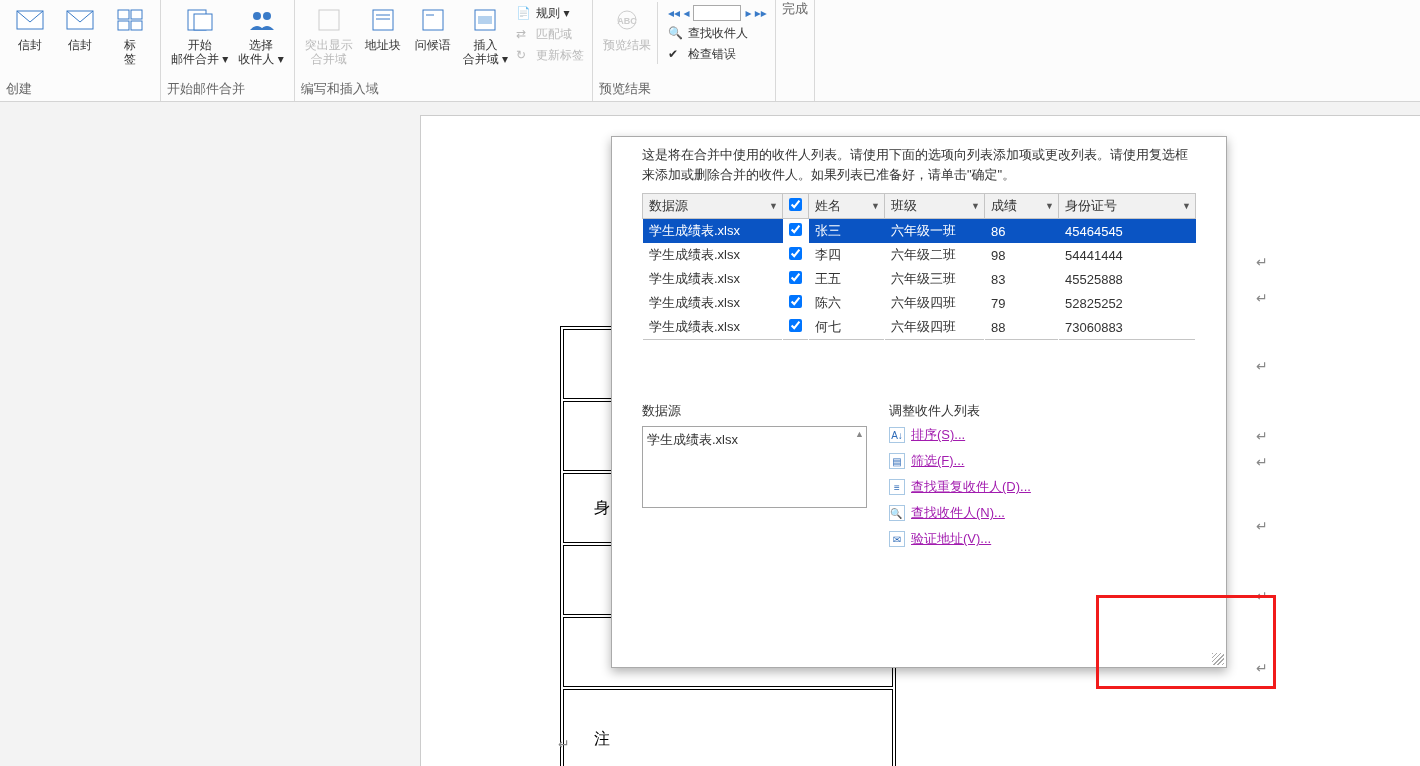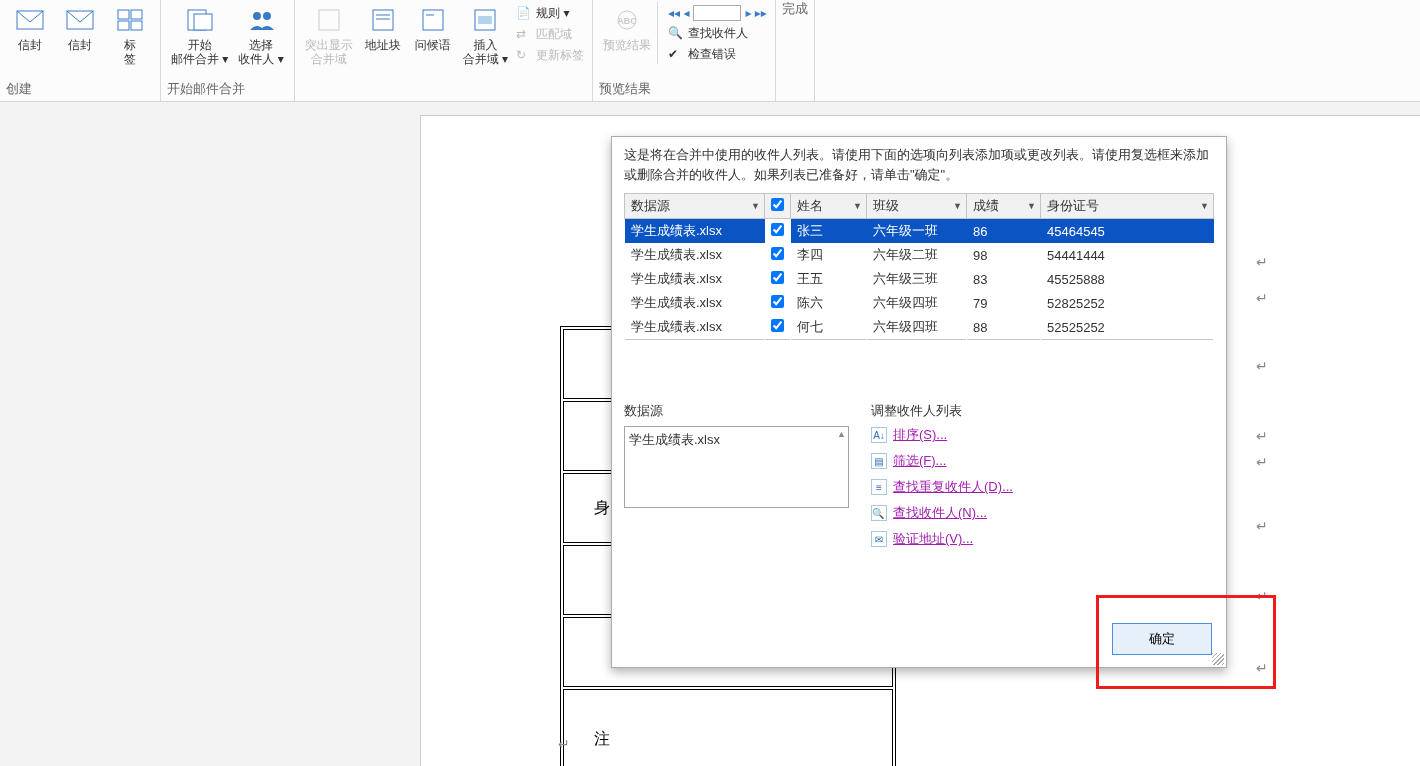--- a/index.html
+++ b/index.html
@@ -24,21 +24,21 @@
 .page { position: absolute; left: 420px; top: 13px; width: 1002px; height: 720px; background: #fff; border: 1px solid #ccc; }
 .doc-table-frag { position: absolute; left: 560px; top: 224px; border: 1px solid #000; }
 .doc-table-frag td { border: 1px solid #000; height: 70px; width: 330px; vertical-align: middle; padding-left: 30px; font-size: 16px; }
 .para-mark { position: absolute; font-family: "Segoe UI Symbol"; color: #888; font-size: 14px; }
 
 
 .dialog { position: absolute; left: 611px; top: 136px; width: 616px; height: 532px; background: #fff; border: 1px solid #aaa; box-shadow: 0 4px 10px rgba(0,0,0,0.3); display: flex; flex-direction: column; }
 .dlg-title { display: flex; align-items: center; padding: 10px 14px; font-size: 14px; color: #333; }
 .dlg-title span { flex: 1; }
 .dlg-title .help, .dlg-title .close { width: 24px; text-align: center; font-size: 15px; color: #555; }
-.dlg-body { padding: 8px 12px; font-size: 13px; color: #333; flex: 1; display: flex; flex-direction: column; }
+.dlg-body { padding: 8px 30px; font-size: 13px; color: #333; flex: 1; display: flex; flex-direction: column; }
 .dlg-msg { line-height: 20px; margin-bottom: 8px; }
 
 
 .rcpt-table { border: 1px solid #c5c5c5; width: 100%; border-collapse: collapse; font-size: 13px; }
 .rcpt-table th { background: #f1f1f1; border: 1px solid #c5c5c5; text-align: left; padding: 3px 6px; font-weight: normal; position: relative; }
 .rcpt-table td { border-left: 1px solid transparent; border-right: 1px solid transparent; padding: 3px 6px; }
 .rcpt-table tbody tr.selected td { background: #0a54c3; color: #fff; }
 .rcpt-table .dd { position: absolute; right: 4px; top: 50%; transform: translateY(-50%); font-size: 9px; color: #555; }
 .rcpt-table input[type=checkbox] { }
 .rcpt-scroll { height: 195px; overflow: hidden; }
@@ -179,20 +179,21 @@
         <div class="ribbon-small disabled">
             <div class="small-icon">⇄</div>
             <span>匹配域</span>
           </div>
         <div class="ribbon-small disabled">
             <div class="small-icon">↻</div>
             <span>更新标签</span>
           </div>
       </div>
     </div>
+    <div class="ribbon-group-label">编写和插入域</div>
   </div>
 
   <div class="ribbon-group">
     <div class="ribbon-group-items">
       <div class="ribbon-btn disabled">
         <div class="icon-slot">
             <svg width="28" height="24">
               <circle cx="14" cy="12" r="9" fill="none" stroke="#ccc"></circle>
               <text x="14" y="16" text-anchor="middle" font-size="9" fill="#ccc">ABC</text>
             </svg>
@@ -301,21 +302,21 @@
               <td>六年级四班</td>
               <td>79</td>
               <td>52825252</td>
             </tr>
             <tr>
               <td>学生成绩表.xlsx</td>
               <td style="background:#fff"><input type="checkbox" checked="" style=""></td>
               <td>何七</td>
               <td>六年级四班</td>
               <td>88</td>
-              <td>52525252</td>
+              <td>73060883</td>
             </tr>
           </tbody>
       </table>
     </div>
 
     <div class="lower">
       <div class="ds-panel">
         <div class="ds-panel-label">数据源</div>
         <div class="ds-list">
           <div>学生成绩表.xlsx</div>
@@ -341,19 +342,16 @@
               <a href="#">查找收件人(N)...</a>
             </div>
           <div class="refine-link">
               <span class="mi">✉</span>
               <a href="#">验证地址(V)...</a>
             </div>
         </div>
       </div>
     </div>
   </div>
-  <div class="ok-row">
-    <button class="ok-btn">确定</button>
-  </div>
   <div class="resize-grip"></div>
 </div>
 
 <div class="highlight-box"></div>
 
 </body></html>

